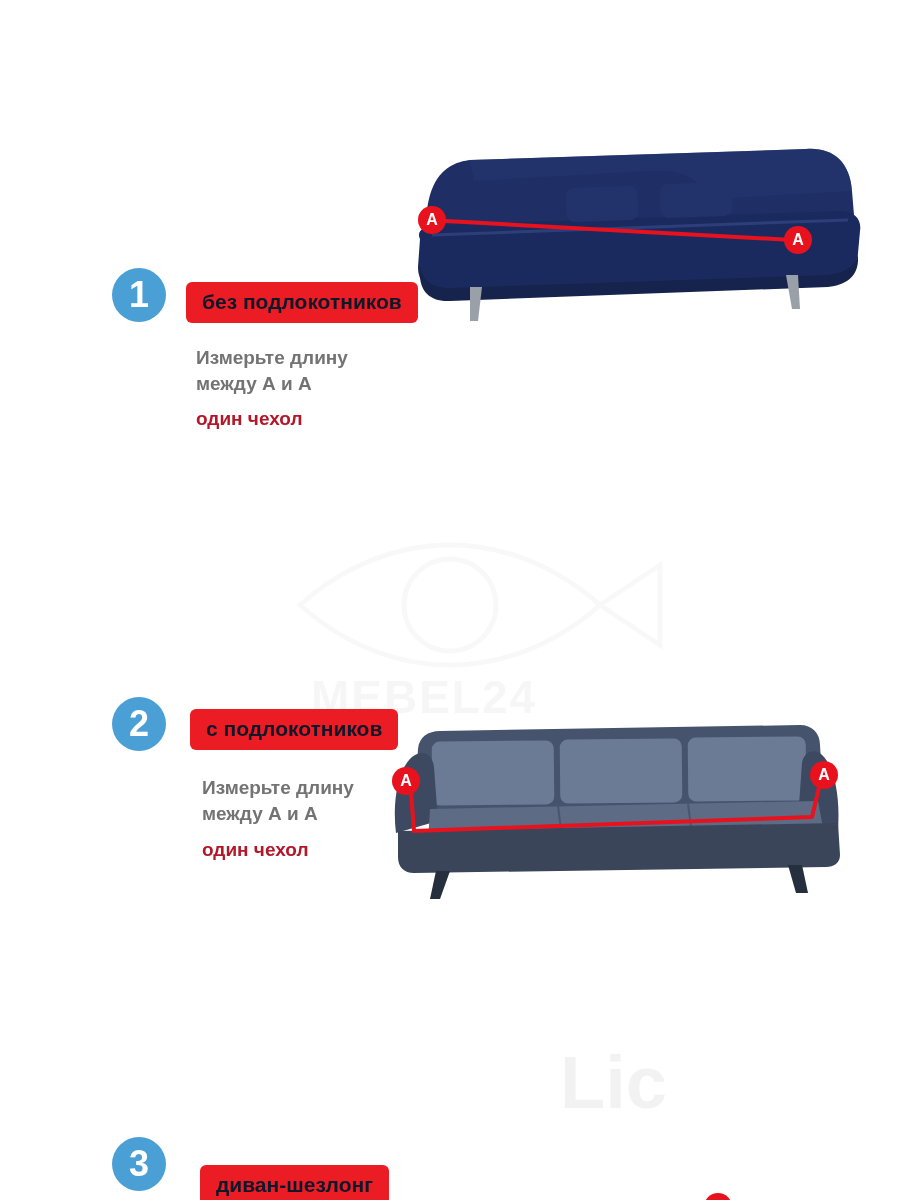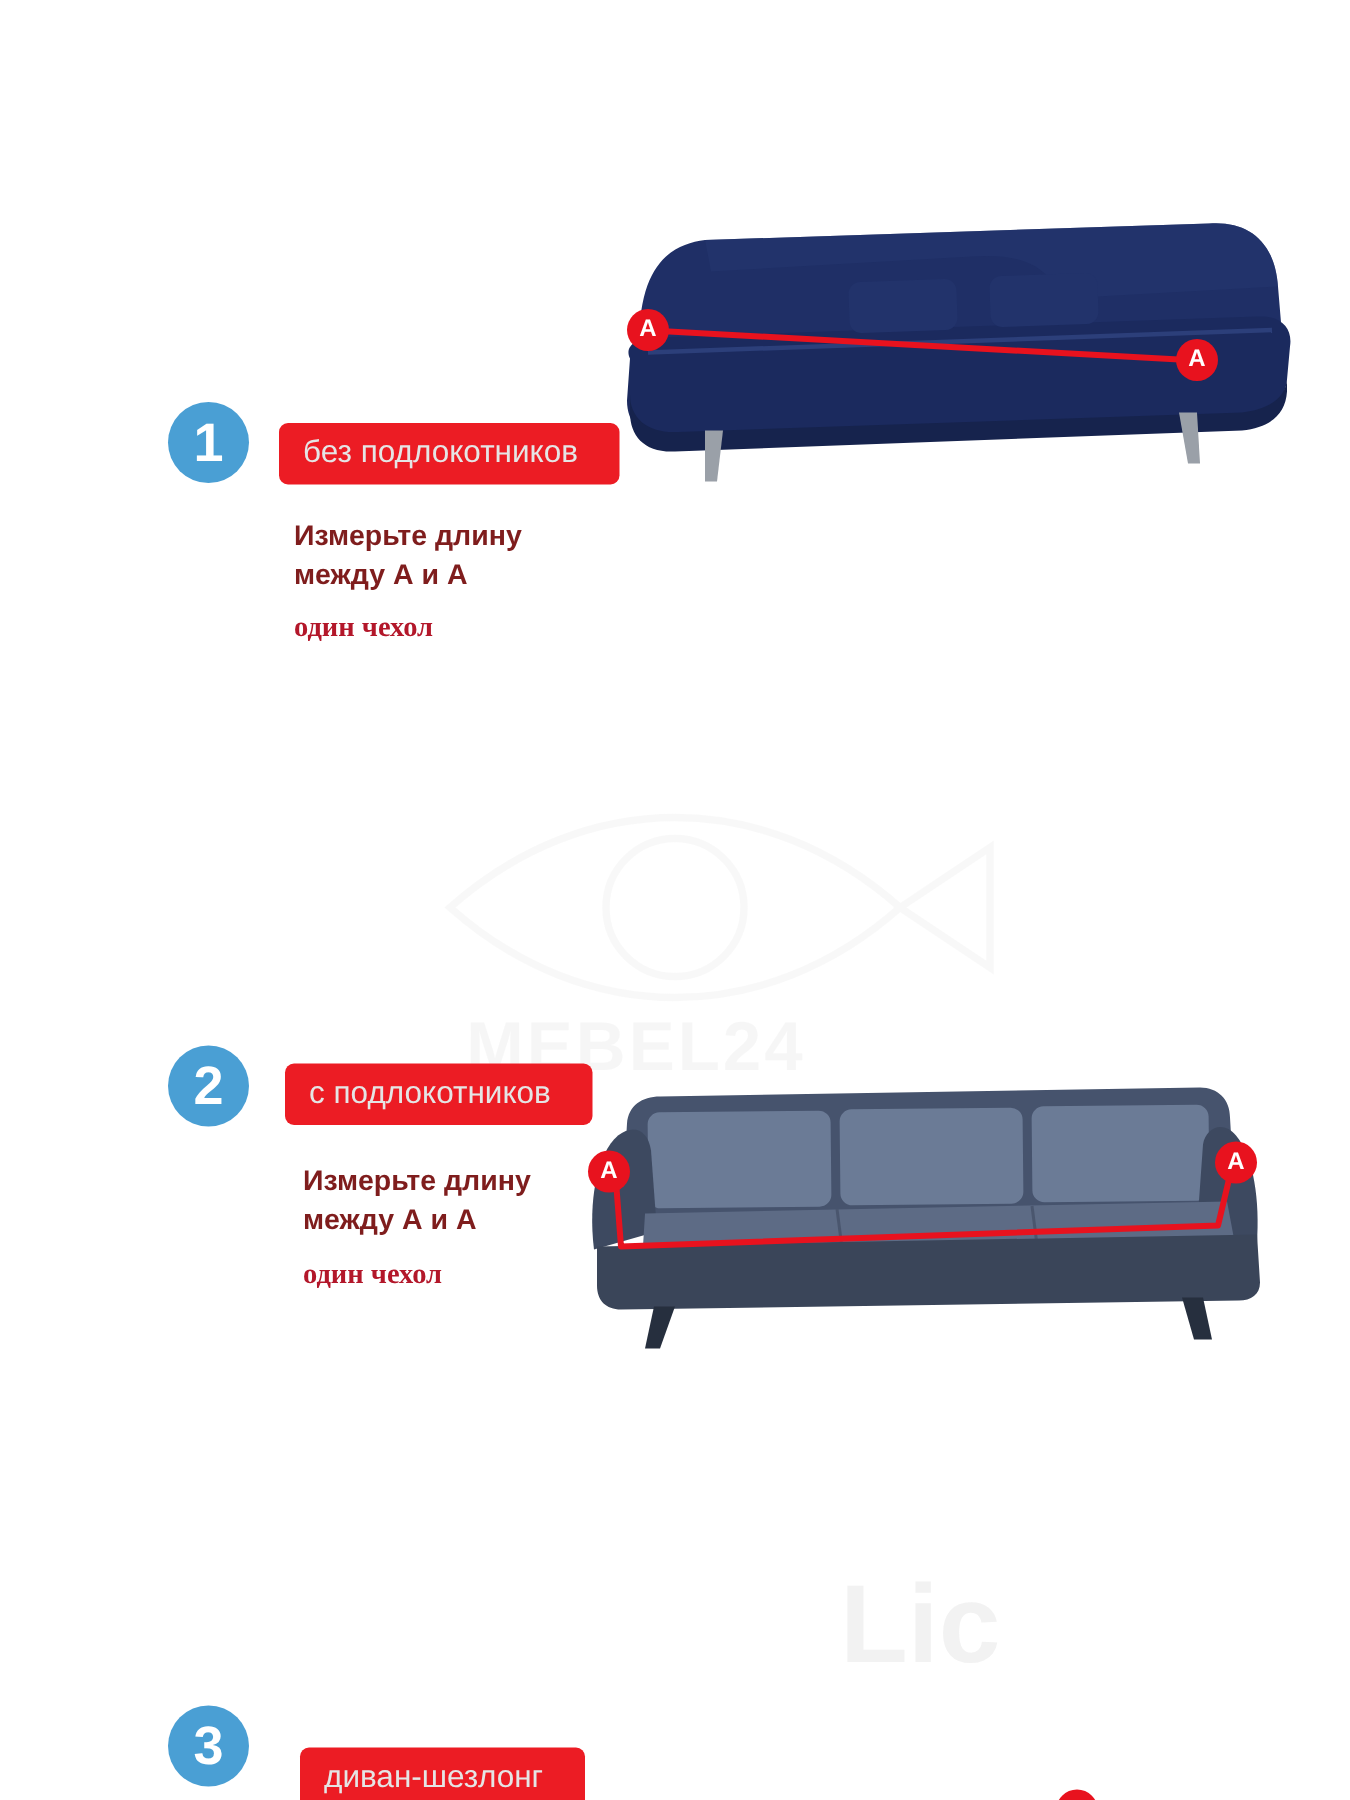--- a/index.html
+++ b/index.html
@@ -73,45 +73,45 @@
     display: flex;
     align-items: center;
     justify-content: center;
     font-family: "Liberation Sans", sans-serif;
     box-shadow: 0 0 0 0 transparent;
   }
 
   .red-label {
     position: absolute;
     background: #ec1c24;
-    color: #e5e5e5;
+    color: #0f172a;
     font-size: 21px;
-    font-weight: normal;
-    padding: 8px 28px 9px 16px;
+    font-weight: bold;
+    padding: 8px 16px 9px 16px;
     border-radius: 6px;
     line-height: 1.15;
     white-space: nowrap;
     font-family: "Liberation Sans", sans-serif;
   }
 
   .instr {
     position: absolute;
     font-size: 19px;
     font-weight: bold;
-    color: #7f1d1d;
+    color: #737373;
     line-height: 1.35;
     font-family: "Liberation Sans", sans-serif;
   }
 
   .count {
     position: absolute;
     font-size: 19px;
     font-weight: bold;
     color: #b3172a;
-    font-family: Liberation Serif, serif;
+    font-family: Liberation Sans, sans-serif;
   }
 
   .sofa-wrap {
     position: absolute;
   }
 
   .marker {
     position: absolute;
     width: 28px;
     height: 28px;

